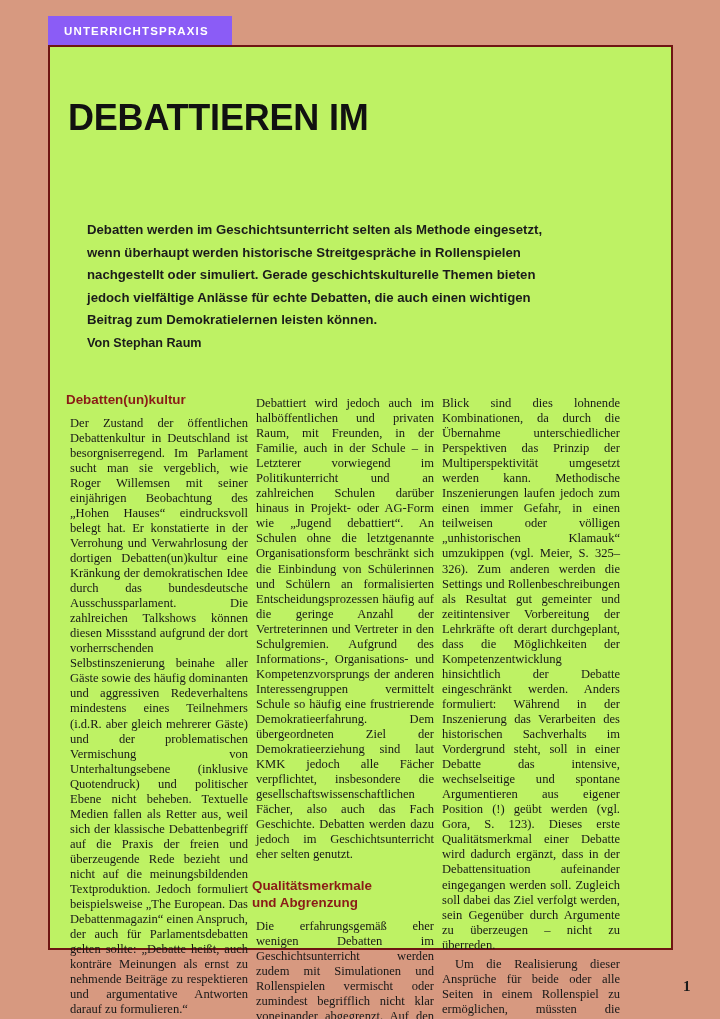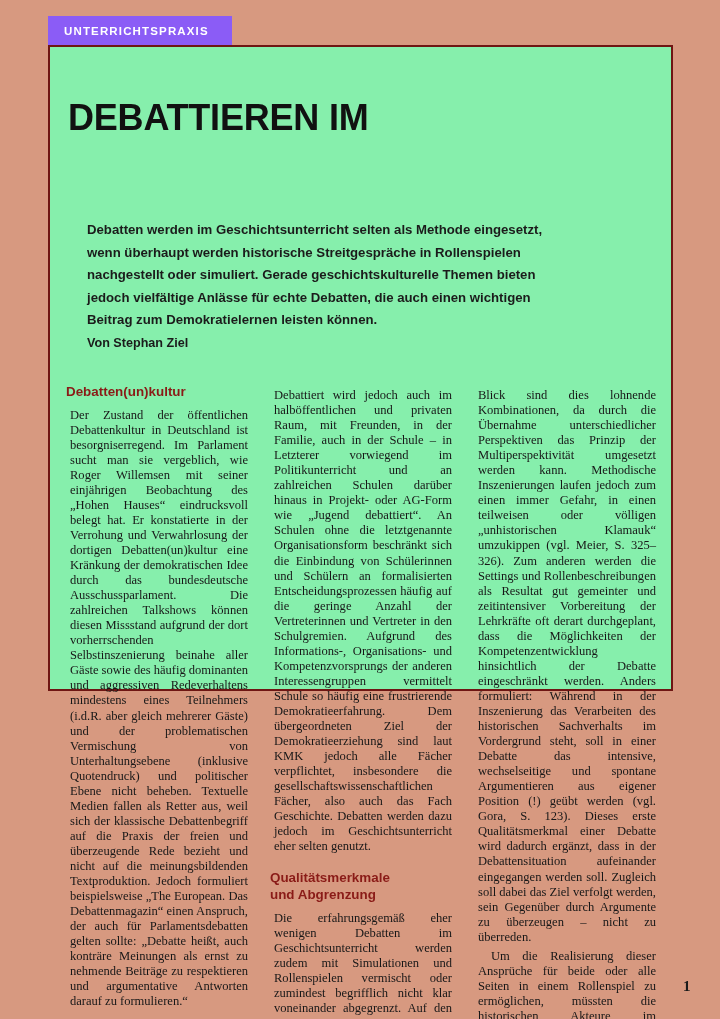--- a/index.html
+++ b/index.html
@@ -31,22 +31,22 @@
     font-weight:bold;
     letter-spacing:1.15px;
     font-family:"Liberation Sans",sans-serif;
     white-space:nowrap;
   }
 
   
   .sheet{
     position:absolute;
     left:48px;top:45px;
-    width:625px;height:646px;
-    background:#86efac;
+    width:625px;height:905px;
+    background:#bef264;
     border-top:2px solid #6e1613;
     border-left:2px solid #6e1613;
     border-right:2px solid #6e1613;
     border-bottom:2px solid #6e1613;
     box-sizing:border-box;
     padding-left:44px;
   }
   
   .sheet::before{
     content:"";
@@ -85,24 +85,23 @@
   .byline{
     display:block;
     font-weight:bold;
     font-size:12.6px;
     margin-top:0px;
   }
 
   
   .columns{
     position:absolute;
-    left:16px;top:337px;
+    left:16px;top:345px;
     width:594px;height:545px;
     display:flex;
-    gap:18px;
   }
   .col{
     width:186px;
     flex:0 0 186px;
     position:relative;
   }
   .sub-head{
     color:#8a1b17;
     font-family:"Liberation Sans",sans-serif;
     font-weight:bold;
@@ -170,21 +169,21 @@
   </div>
 
   <div class="sheet">
 
     <div class="headline">
       <span>DEBATTIEREN IM</span>
     </div>
 
     <div class="lead">
       <span>Debatten werden im Geschichtsunterricht selten als Methode eingesetzt, wenn überhaupt werden historische Streitgespräche in Rollenspielen nachgestellt oder simuliert. Gerade geschichtskulturelle Themen bieten jedoch vielfältige Anlässe für echte Debatten, die auch einen wichtigen Beitrag zum Demokratielernen leisten können.</span>
-      <span class="byline">Von Stephan Ziel</span>
+      <span class="byline">Von Stephan Raum</span>
     </div>
 
     <div class="columns">
 
       <div class="col">
         <div class="sub-head">Debatten(un)kultur</div>
         <p class="body-p">Der Zustand der öffentlichen Debattenkultur in Deutschland ist besorgniserregend. Im Parlament sucht man sie vergeblich, wie Roger Willemsen mit seiner einjährigen Beobachtung des „Hohen Hauses“ eindrucksvoll belegt hat. Er konstatierte in der Verrohung und Verwahrlosung der dortigen Debatten(un)kultur eine Kränkung der demokratischen Idee durch das bundesdeutsche Ausschussparlament. Die zahlreichen Talkshows können diesen Missstand aufgrund der dort vorherrschenden Selbstinszenierung beinahe aller Gäste sowie des häufig dominanten und aggressiven Redeverhaltens mindestens eines Teilnehmers (i.d.R. aber gleich mehrerer Gäste) und der problematischen Vermischung von Unterhaltungsebene (inklusive Quotendruck) und politischer Ebene nicht beheben. Textuelle Medien fallen als Retter aus, weil sich der klassische Debattenbegriff auf die Praxis der freien und überzeugende Rede bezieht und nicht auf die meinungsbildenden Textproduktion. Jedoch formuliert beispielsweise „The European. Das Debattenmagazin“ einen Anspruch, der auch für Parlamentsdebatten gelten sollte: „Debatte heißt, auch konträre Meinungen als ernst zu nehmende Beiträge zu respektieren und argumentative Antworten darauf zu formulieren.“</p>
       </div>
 
       <div class="col">

